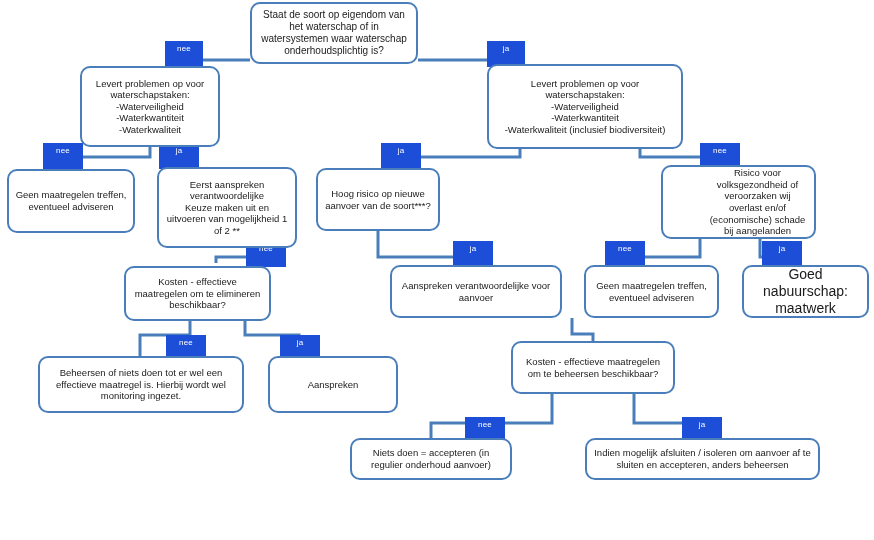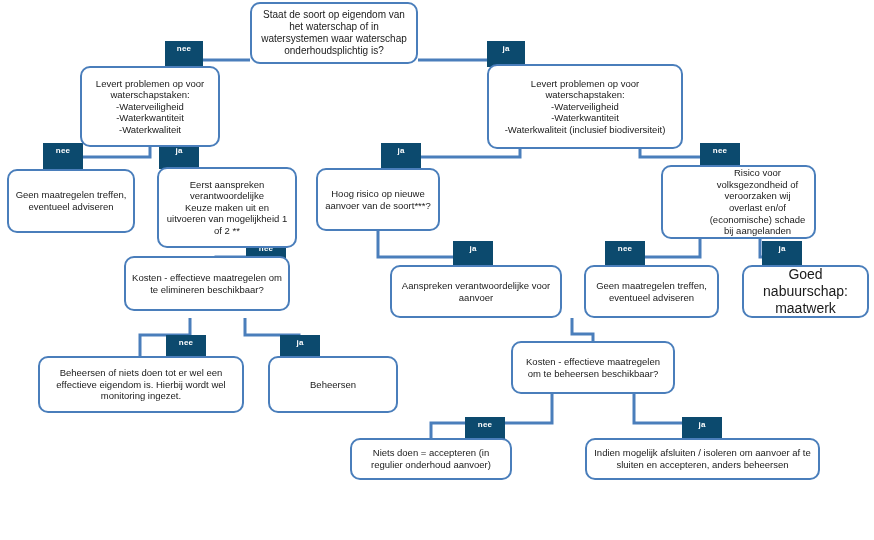--- a/index.html
+++ b/index.html
@@ -41,24 +41,24 @@
   }
   .node .txt {
     display: block;
     width: 100%;
     line-height: 1.22;
     white-space: pre-line;
   }
   .label {
     position: absolute;
     box-sizing: border-box;
-    background: #0c4a6e;
+    background: #1d4ed8;
     color: #ffffff;
     font-size: 8px;
-    font-weight: bold;
+    font-weight: normal;
     display: flex;
     align-items: flex-start;
     justify-content: center;
     padding-top: 3px;
     overflow: hidden;
     z-index: 2;
     letter-spacing: 0.2px;
   }
 </style>
 </head>
@@ -152,37 +152,37 @@
       <div class="node" style="left: 157px; top: 167px; width: 140px; height: 81px; font-size: 9.5px;">
         <span class="txt">Eerst aanspreken verantwoordelijke
 Keuze maken uit en uitvoeren van mogelijkheid 1 of 2 **</span>
       </div>
       <div class="node" style="left: 316px; top: 168px; width: 124px; height: 63px; font-size: 9.5px; justify-content: center;">
         <span class="txt">Hoog risico op nieuwe aanvoer van de soort***?</span>
       </div>
       <div class="node" style="left: 661px; top: 165px; width: 155px; height: 74px; font-size: 9.5px; padding-left: 44px;">
         <span class="txt">Risico voor volksgezondheid of veroorzaken wij overlast en/of (economische) schade bij aangelanden</span>
       </div>
-      <div class="node" style="left: 124px; top: 256px; width: 166px; height: 55px; font-size: 9.5px;">
+      <div class="node" style="left: 124px; top: 266px; width: 147px; height: 55px; font-size: 9.5px;">
         <span class="txt">Kosten - effectieve maatregelen om te elimineren beschikbaar?</span>
       </div>
       <div class="node" style="left: 390px; top: 265px; width: 172px; height: 53px; font-size: 9.5px;">
         <span class="txt">Aanspreken verantwoordelijke voor aanvoer</span>
       </div>
       <div class="node" style="left: 584px; top: 265px; width: 135px; height: 53px; font-size: 9.5px;">
         <span class="txt">Geen maatregelen treffen, eventueel adviseren</span>
       </div>
       <div class="node" style="left: 742px; top: 265px; width: 127px; height: 53px; font-size: 14px;">
         <span class="txt">Goed nabuurschap: maatwerk</span>
       </div>
       <div class="node" style="left: 38px; top: 356px; width: 206px; height: 57px; font-size: 9.5px;">
-        <span class="txt">Beheersen of niets doen tot er wel een effectieve eigendom is. Hierbij wordt wel monitoring ingezet.</span>
+        <span class="txt">Beheersen of niets doen tot er wel een effectieve maatregel is. Hierbij wordt wel monitoring ingezet.</span>
       </div>
       <div class="node" style="left: 268px; top: 356px; width: 130px; height: 57px; font-size: 9.5px;">
-        <span class="txt">Beheersen</span>
+        <span class="txt">Aanspreken</span>
       </div>
       <div class="node" style="left: 511px; top: 341px; width: 164px; height: 53px; font-size: 9.5px;">
         <span class="txt">Kosten - effectieve maatregelen om te beheersen beschikbaar?</span>
       </div>
       <div class="node" style="left: 350px; top: 438px; width: 162px; height: 42px; font-size: 9.5px;">
         <span class="txt">Niets doen = accepteren (in regulier onderhoud aanvoer)</span>
       </div>
       <div class="node" style="left: 585px; top: 438px; width: 235px; height: 42px; font-size: 9.5px;">
         <span class="txt">Indien mogelijk afsluiten / isoleren om aanvoer af te sluiten en accepteren, anders beheersen</span>
       </div>

